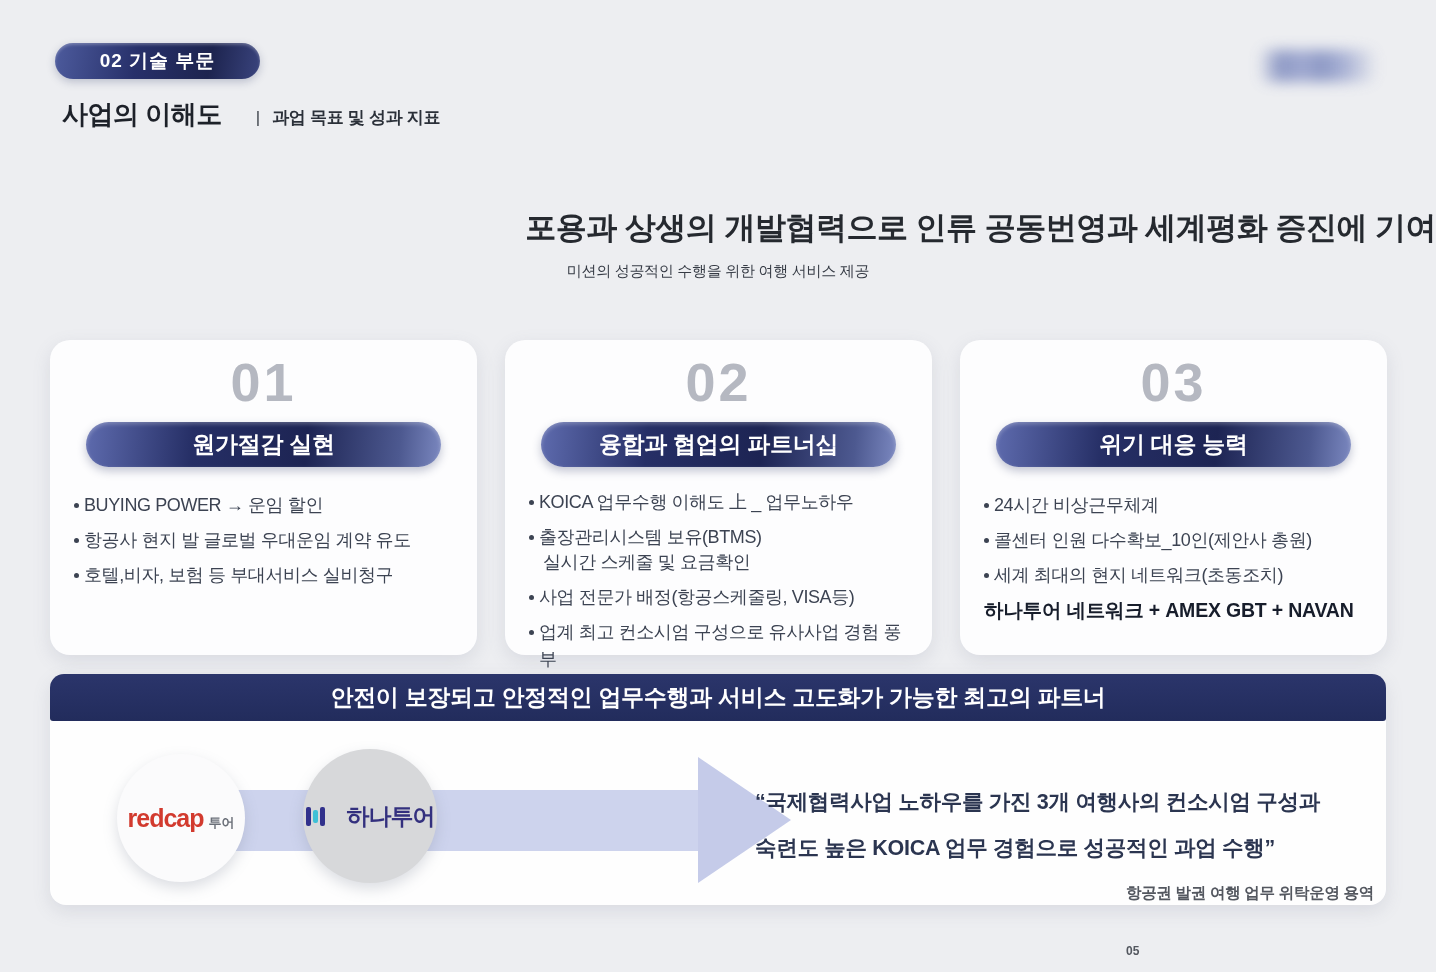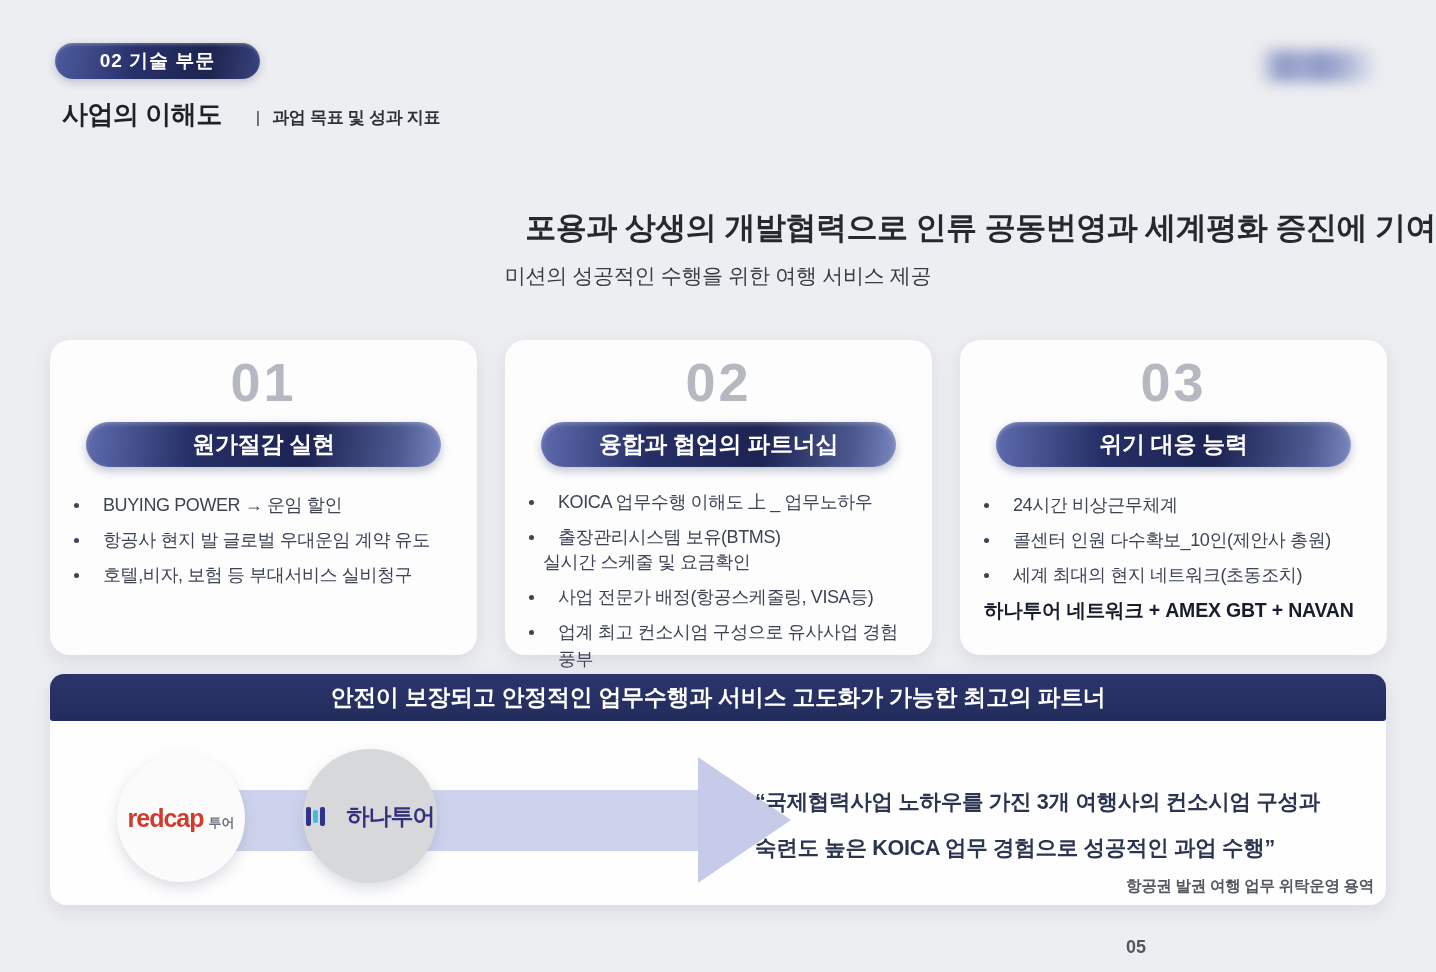--- a/index.html
+++ b/index.html
@@ -40,21 +40,21 @@
   }
 
   
   .mission-title {
     position:absolute; top:207px; left:0; width:100%;
     text-align:right; font-size:31px; font-weight:800;
     color:#25292f; letter-spacing:-0.5px;
   }
   .mission-sub {
     position:absolute; top:262px; left:0; width:100%;
-    text-align:center; font-size:21px; font-weight:500;
+    text-align:center; font-size:15px; font-weight:500;
     color:#363b45; letter-spacing:-0.3px;
   }
 
   
   .cards { position:absolute; left:50px; top:340px; display:flex; gap:28px; }
   .card {
     width:427px; height:315px; background:#fdfdfe;
     border-radius:20px; box-shadow:0 6px 18px rgba(110,120,140,.16);
     padding:12px 0 0 0;
   }
@@ -63,21 +63,21 @@
     color:#b5b8c1; letter-spacing:3px; line-height:60px;
   }
   .pill {
     margin:10px 36px 0 36px; height:45px; border-radius:23px;
     background:linear-gradient(95deg,#5e6bae 0%,#262f66 30%,#1d2453 62%,#4d5990 88%,#7b88c0 100%);
     box-shadow:inset 0 2px 4px rgba(255,255,255,.28), 0 4px 10px rgba(35,45,95,.28);
     display:flex; align-items:center; justify-content:center;
     color:#fff; font-size:23px; font-weight:800; letter-spacing:-0.3px;
   }
   .bullets { list-style:none; margin:25px 18px 0 24px; }
-  .bullets li { display:flex; gap:24px; margin-bottom:8px; }
+  .bullets li { display:flex; gap:5px; margin-bottom:8px; }
   .dot {
     flex:0 0 auto; width:5px; height:5px; border-radius:50%;
     background:#3c4352; margin-top:11px;
   }
   .bullet-text { font-size:18px; color:#3c4352; font-weight:500; letter-spacing:-0.4px; line-height:27px; }
   .cont-line { margin:-2px 18px 8px 38px; font-size:18px; color:#3c4352; font-weight:500; letter-spacing:-0.4px; line-height:27px; }
   .highlight-line { margin:2px 10px 0 24px; font-size:19.5px; color:#171d2b; font-weight:800; letter-spacing:-0.2px; }
 
   
   .bottom-panel {
@@ -136,21 +136,21 @@
     font-size:21.5px; font-weight:800; color:#2b3550;
     letter-spacing:-0.3px; line-height:46px;
   }
 
   
   .footer {
     position:absolute; right:62px; bottom:14px;
     display:flex; align-items:flex-start; gap:40px;flex-direction:column;
   }
   .footer-label { font-size:15.5px; font-weight:600; color:#53575f; letter-spacing:-0.3px; }
-  .footer-page { font-size:18px; font-weight:600; color:#53575f; }
+  .footer-page { font-size:12px; font-weight:600; color:#53575f; }
 </style>
 </head>
 <body>
 
 <div class="slide">
 
   <div class="badge">
     <span>02  기술 부문</span>
   </div>
   <div class="header-row">

